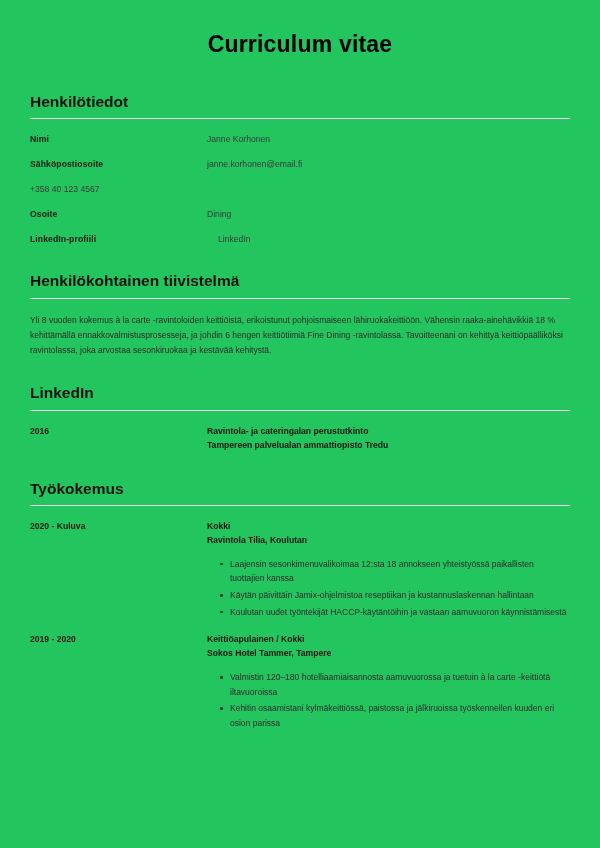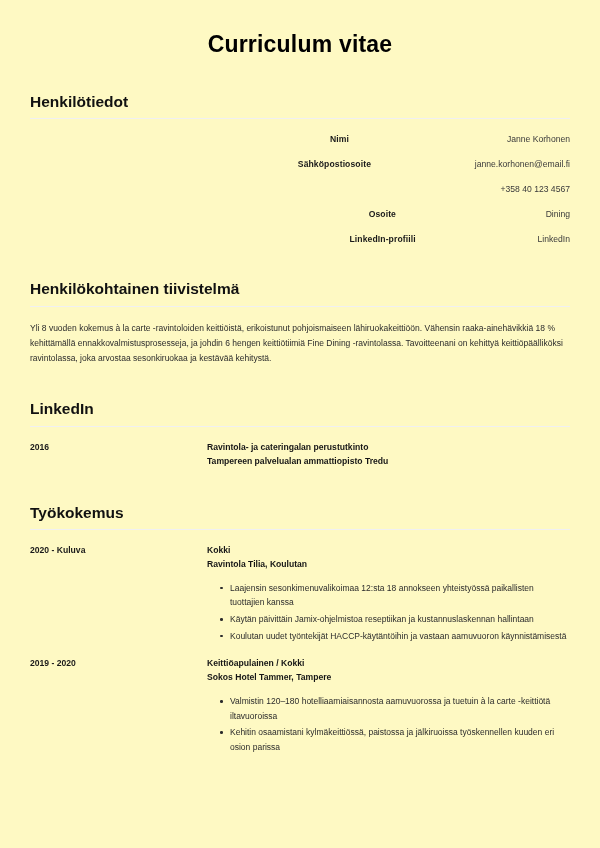--- a/index.html
+++ b/index.html
@@ -13,36 +13,36 @@
     font-family: "Liberation Sans", sans-serif;
     color: #1a1a1a;
     -webkit-font-smoothing: antialiased;
     overflow: hidden;
   }
   .page {
     width: 600px;
     height: 848px;
     box-sizing: border-box;
     padding: 0 30px;
-    background: #fef9c3;
+    background: #22c55e;
     position: relative;
   }
   .doc-title {
     text-align: center;
     font-size: 23px;
     font-weight: bold;
     letter-spacing: 0.2px;
     color: #000000;
     margin: 0;
     padding-top: 30px;
     padding-bottom: 0;
     line-height: 1.3;
   }
   .section {
-    margin-top: 34px;
+    margin-top: 26px;
   }
   .section.first {
     margin-top: 32px;
   }
   .section-heading {
     font-size: 15.5px;
     font-weight: bold;
     color: #111111;
     margin: 0 0 7px 0;
     line-height: 1.25;
@@ -51,21 +51,20 @@
     height: 1px;
     background: #f0f0f2;
     width: 100%;
     margin-bottom: 14px;
   }
   
   .info-row {
     display: flex;
     align-items: flex-start;
     margin-bottom: 13px;
-    justify-content: flex-end;
   }
   .info-row:last-child {
     margin-bottom: 0;
     gap: 11px;
   }
   .info-label {
     width: 177px;
     flex: 0 0 177px;
     font-size: 8.6px;
     font-weight: bold;

